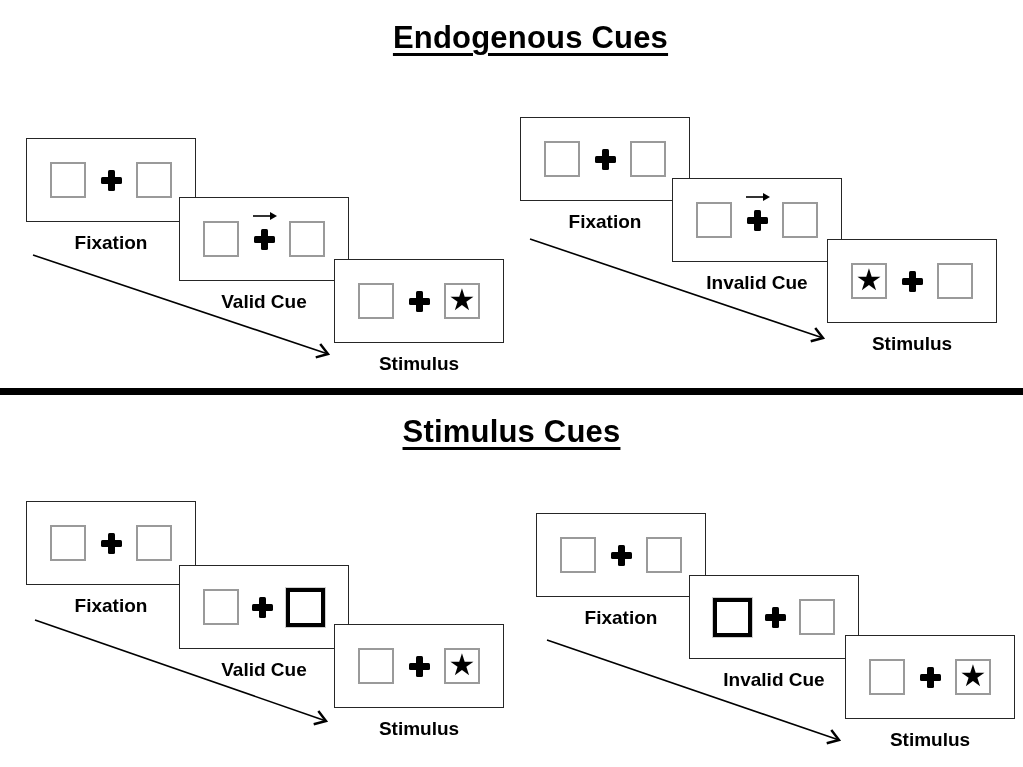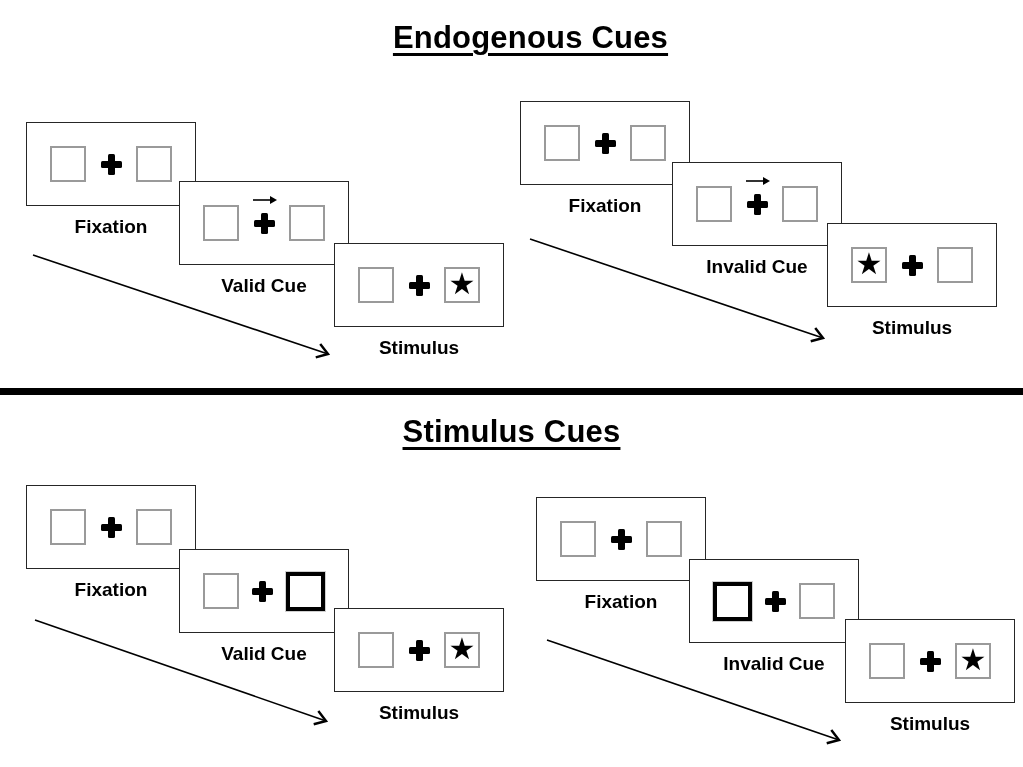--- a/index.html
+++ b/index.html
@@ -22,21 +22,21 @@
   .exo-title{top:414px;}
   .divider{
     position:absolute;left:0;top:388px;
     width:1023px;height:7px;background:#000;
   }
   
   .arrows{
     position:absolute;left:0;top:0;z-index:0;pointer-events:none;
   }
   
-  .panel{position:absolute;z-index:1;}
+  .panel{position:absolute;z-index:1;margin-top:16px;}
   .screen{
     box-sizing:border-box;
     width:170px;height:84px;
     background:#fff;border:1.5px solid #262626;
     display:flex;align-items:center;justify-content:space-between;
     padding:0 23px;
   }
   .plabel{
     position:absolute;top:94px;left:0;width:170px;
     text-align:center;font-size:19px;font-weight:700;line-height:22px;

